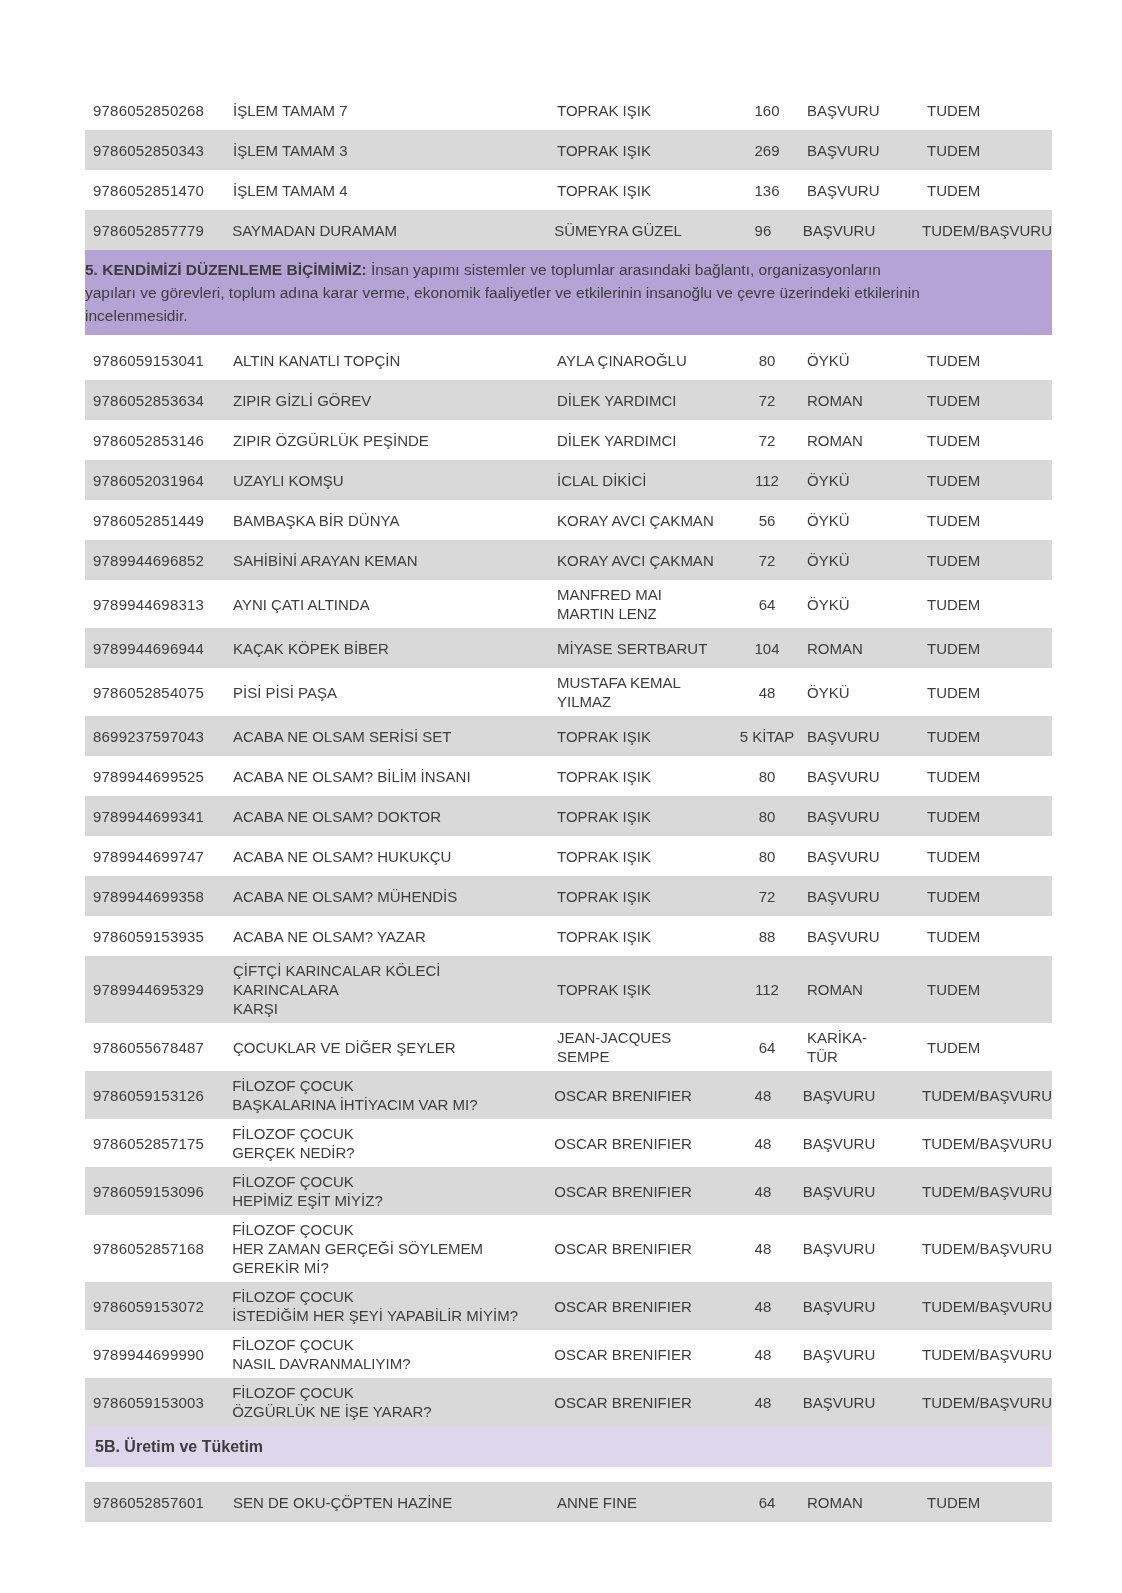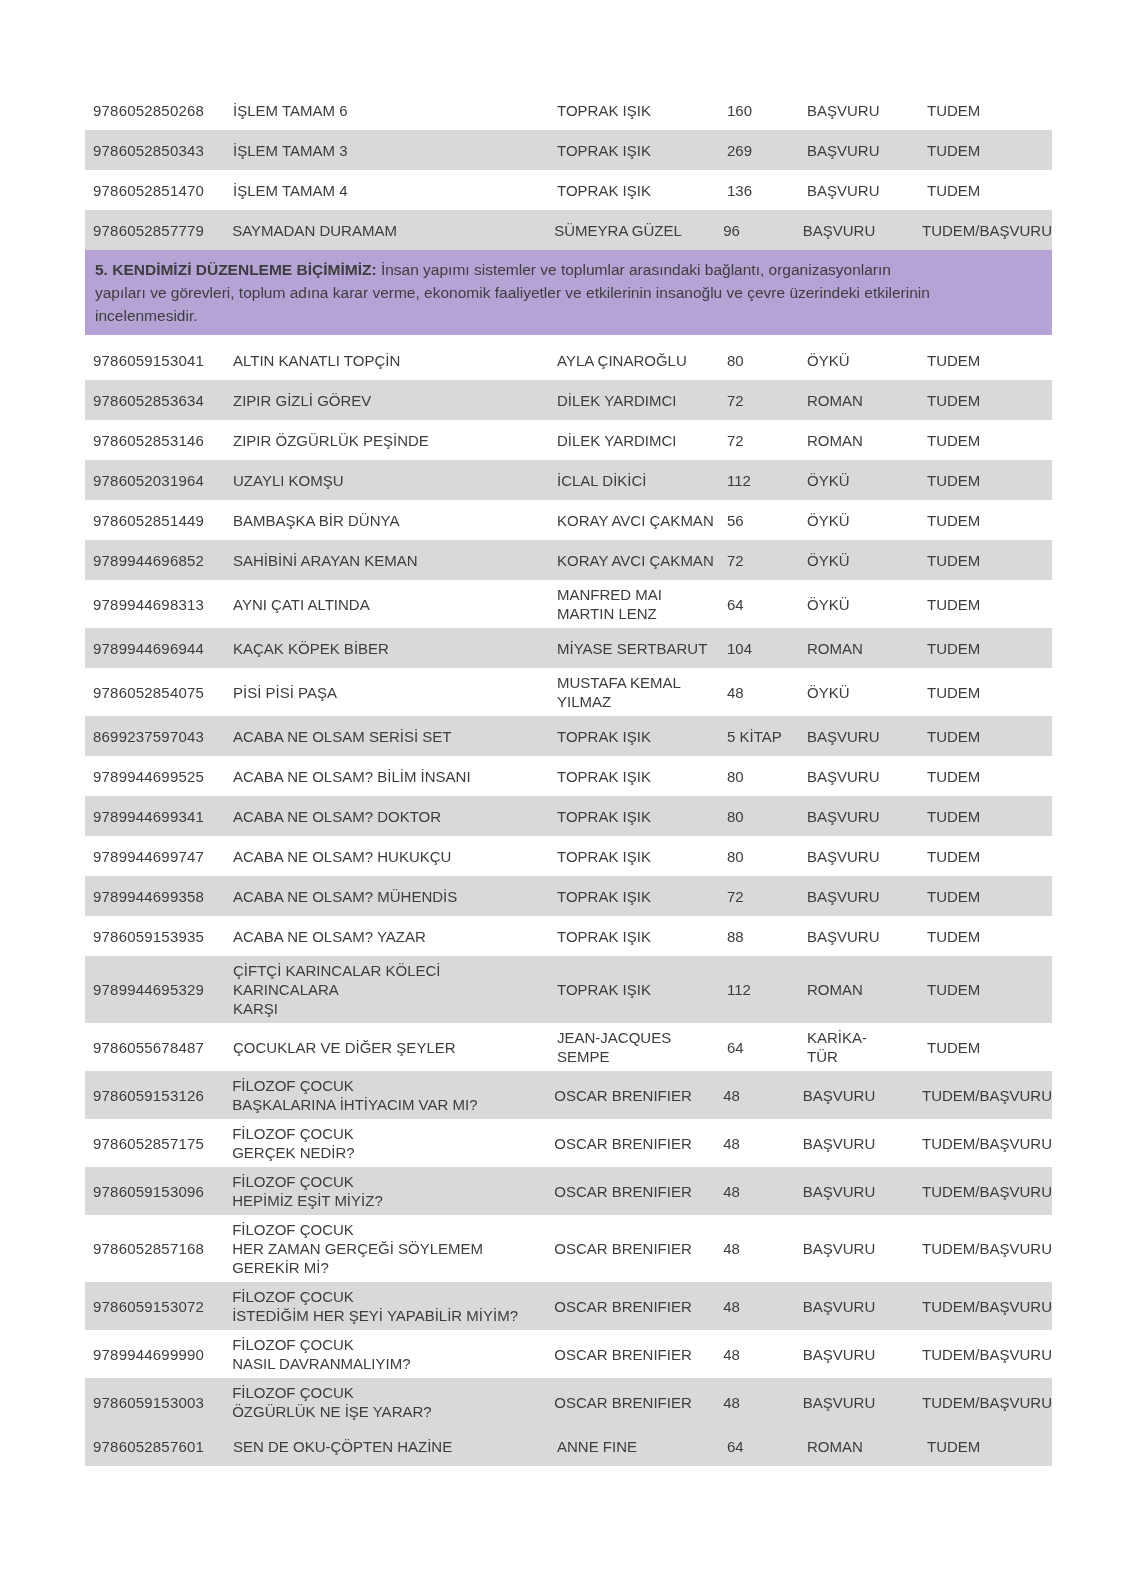--- a/index.html
+++ b/index.html
@@ -22,27 +22,27 @@
   .row{
     display:flex;align-items:center;
     min-height:40px;padding:5px 0;box-sizing:border-box;
     font-size:15px;line-height:19px;
   }
   .row.shaded{background:var(--row_alt_bg);}
   .cell{white-space:pre-line;box-sizing:border-box;}
   .c-isbn{width:148px;padding-left:8px;letter-spacing:.2px;}
   .c-title{width:324px;padding-right:12px;}
   .c-author{width:170px;padding-right:6px;}
-  .c-pages{width:80px;text-align:left;}
+  .c-pages{width:80px;text-align:center;}
   .c-genre{width:120px;text-align:left;}
   .c-publisher{flex:1;text-align:left;}
 
   .section-band{
     background:var(--section_bg);
-    padding:8px 10px;box-sizing:border-box;
+    padding:8px 0;box-sizing:border-box;
     font-size:15.5px;line-height:23px;
     white-space:pre-line;
     margin-bottom:5px;
   }
   .section-band .section-title{font-weight:bold;}
 
   .subsection-band{
     background:var(--subsection_bg);
     height:41px;display:flex;align-items:center;
     padding:0 10px;box-sizing:border-box;
@@ -53,21 +53,21 @@
 </head>
 <body>
 
 <div class="page">
   <main class="table">
 
     <section class="rows">
 
         <div class="row">
           <div class="cell c-isbn">9786052850268</div>
-          <div class="cell c-title">İŞLEM TAMAM 6</div>
+          <div class="cell c-title">İŞLEM TAMAM 7</div>
           <div class="cell c-author">TOPRAK IŞIK</div>
           <div class="cell c-pages">160</div>
           <div class="cell c-genre">BAŞVURU</div>
           <div class="cell c-publisher">TUDEM</div>
         </div>
 
         <div class="row shaded">
           <div class="cell c-isbn">9786052850343</div>
           <div class="cell c-title">İŞLEM TAMAM 3</div>
           <div class="cell c-author">TOPRAK IŞIK</div>
@@ -323,20 +323,23 @@
           <div class="cell c-isbn">9786059153003</div>
           <div class="cell c-title">FİLOZOF ÇOCUK
 ÖZGÜRLÜK NE İŞE YARAR?</div>
           <div class="cell c-author">OSCAR BRENIFIER</div>
           <div class="cell c-pages">48</div>
           <div class="cell c-genre">BAŞVURU</div>
           <div class="cell c-publisher">TUDEM/BAŞVURU</div>
         </div>
       </section>
 
+    <div class="subsection-band gap-after">
+      <span>5B. Üretim ve Tüketim</span>
+    </div>
 
     <section class="rows">
 
         <div class="row shaded">
           <div class="cell c-isbn">9786052857601</div>
           <div class="cell c-title">SEN DE OKU-ÇÖPTEN HAZİNE</div>
           <div class="cell c-author">ANNE FINE</div>
           <div class="cell c-pages">64</div>
           <div class="cell c-genre">ROMAN</div>
           <div class="cell c-publisher">TUDEM</div>

